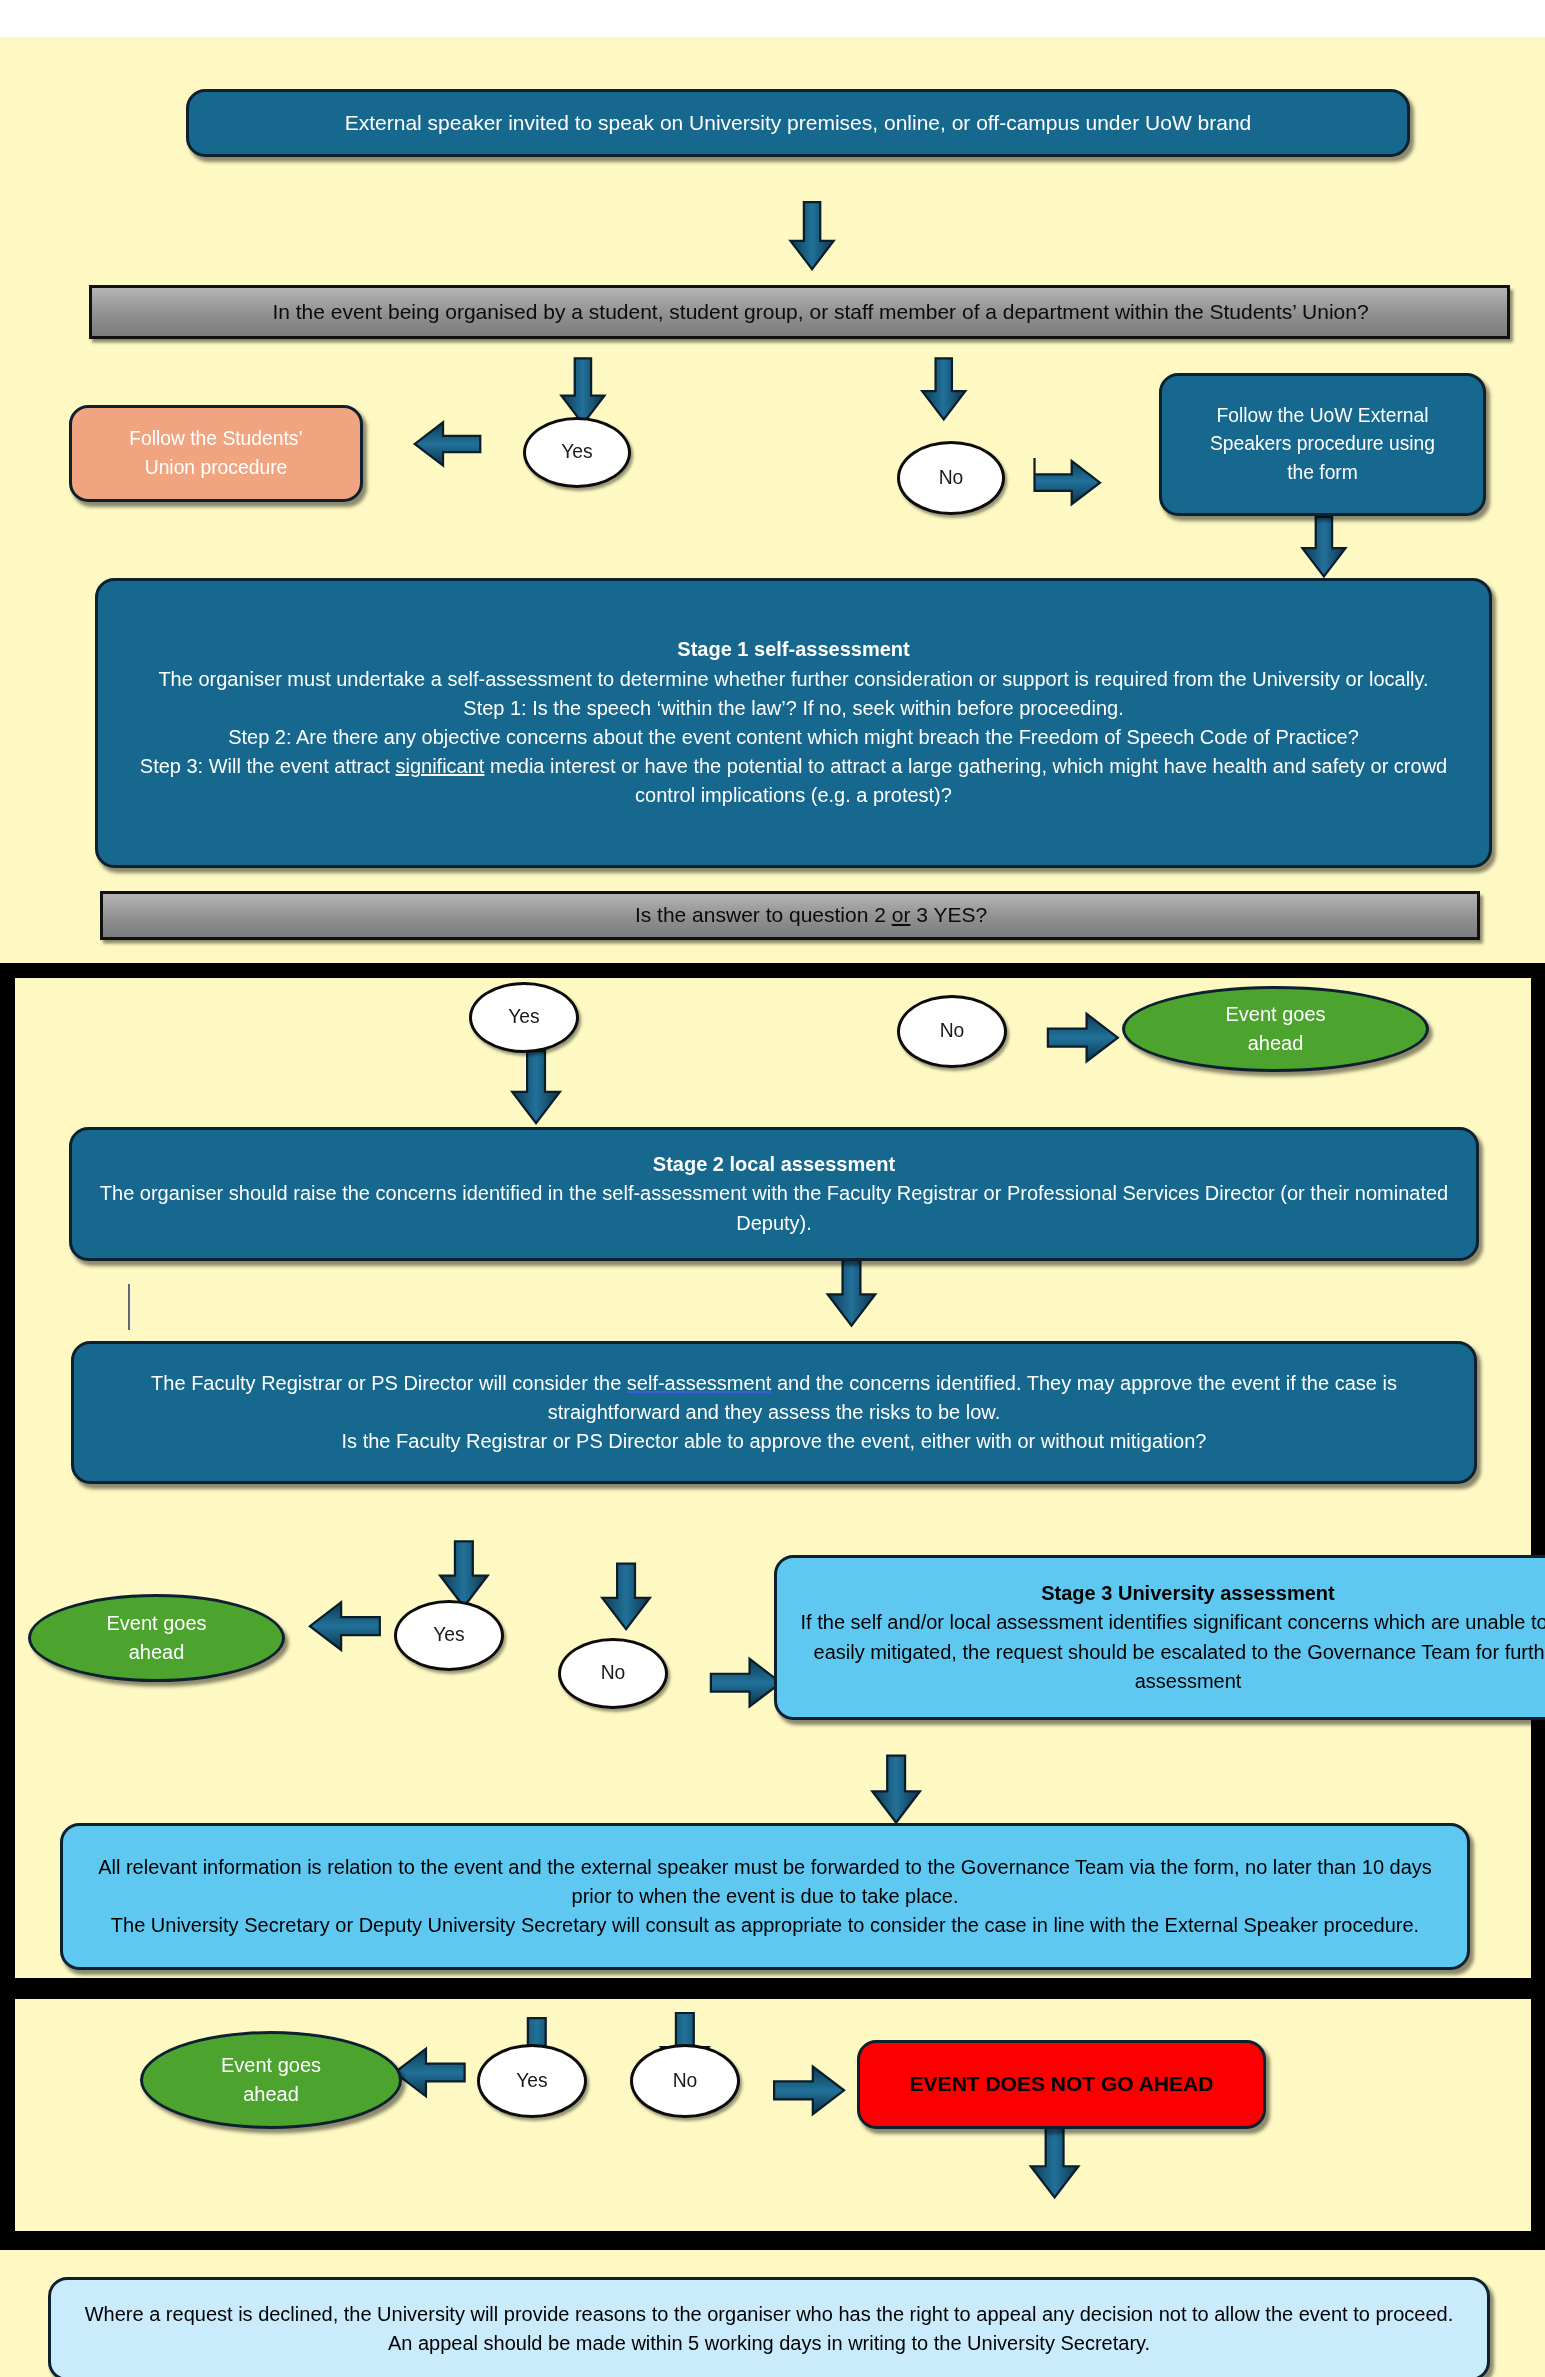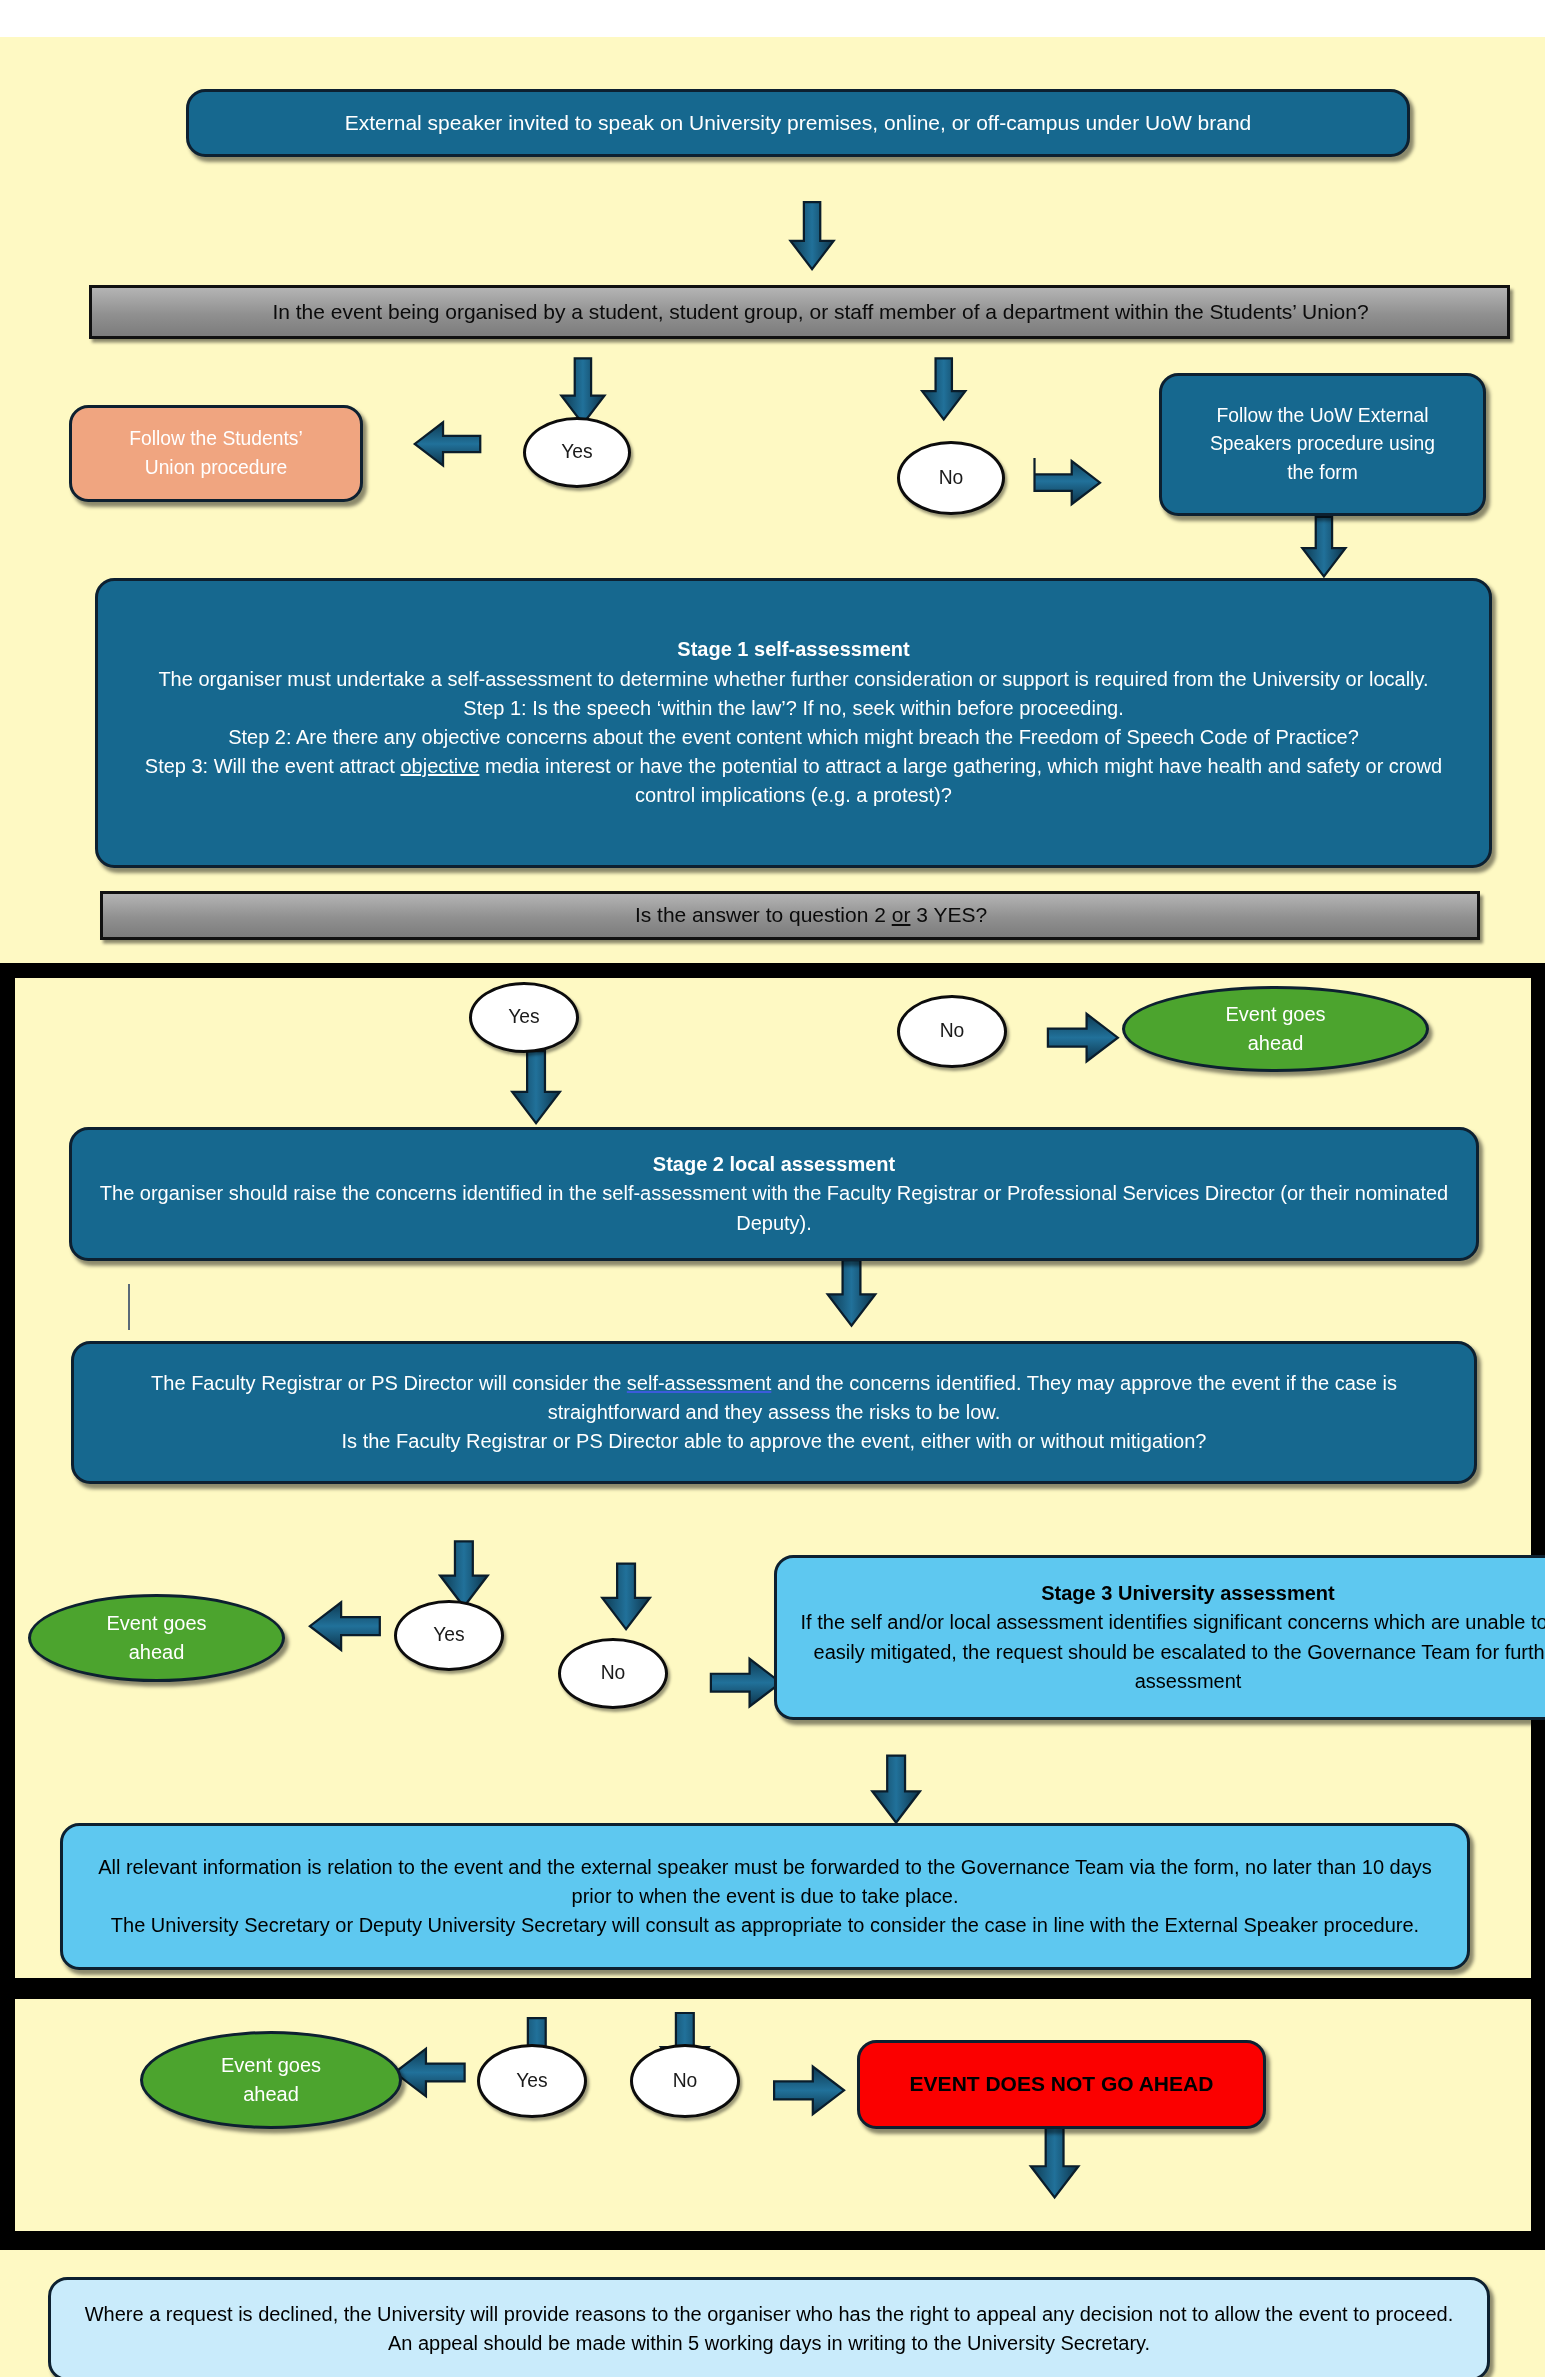--- a/index.html
+++ b/index.html
@@ -196,21 +196,21 @@
     <p>Follow the UoW External</p>
     <p>Speakers procedure using</p>
     <p>the form</p>
   </div>
 
   <div class="node rounded fill-darkblue" style="left:95px; top:541px; width:1397px; height:290px; font-size:20px;">
     <p class="b">Stage 1 self-assessment</p>
     <p class="tight">The organiser must undertake a self-assessment to determine whether further consideration or support is required from the University or locally.</p>
     <p class="tight">Step 1: Is the speech ‘within the law’? If no, seek within before proceeding.</p>
     <p class="tight">Step 2: Are there any objective concerns about the event content which might breach the Freedom of Speech Code of Practice?</p>
-    <p class="tight"><span>Step 3: Will the event attract </span><span class="u">objective</span><span> media interest or have the potential to attract a large gathering, which might have health and safety or crowd control implications (e.g. a protest)?</span></p>
+    <p class="tight"><span>Step 3: Will the event attract </span><span class="u">significant</span><span> media interest or have the potential to attract a large gathering, which might have health and safety or crowd control implications (e.g. a protest)?</span></p>
   </div>
 
   <div class="node rect-sharp fill-grey" style="left:100px; top:854px; width:1380px; height:49px; font-size:21px;">
     <p><span>Is the answer to question 2 </span><span class="u">or</span><span> 3 YES?</span></p>
   </div>
 
   <div class="node decision ellipse" style="left:469px; top:945px; width:110px; height:71px; font-size:19.3px;">
     <p>Yes</p>
   </div>
 

